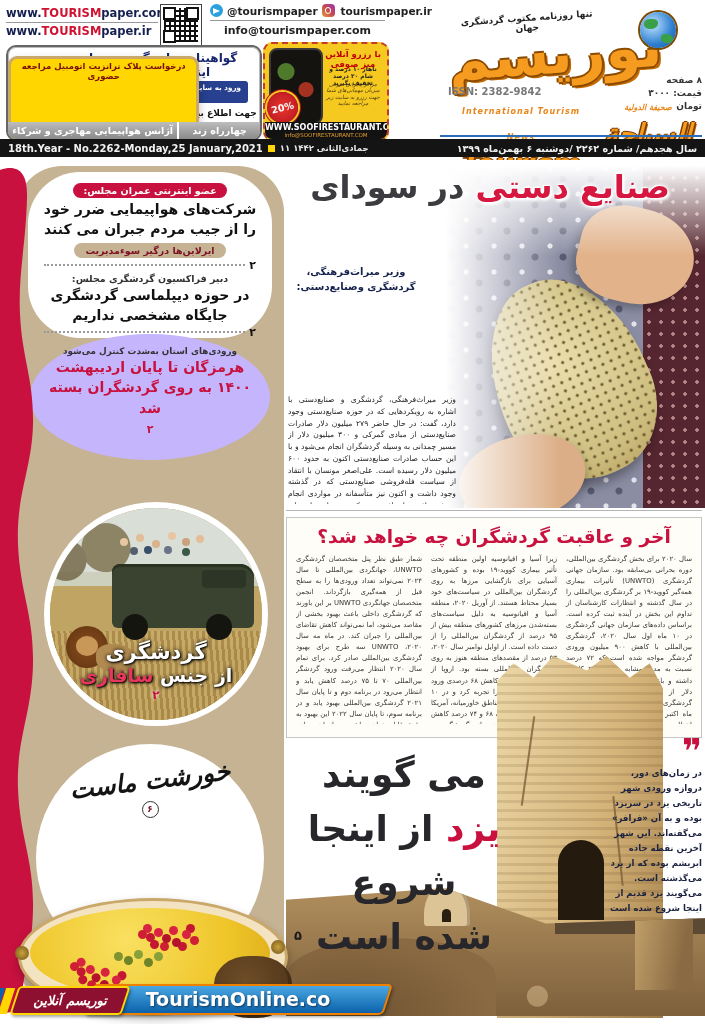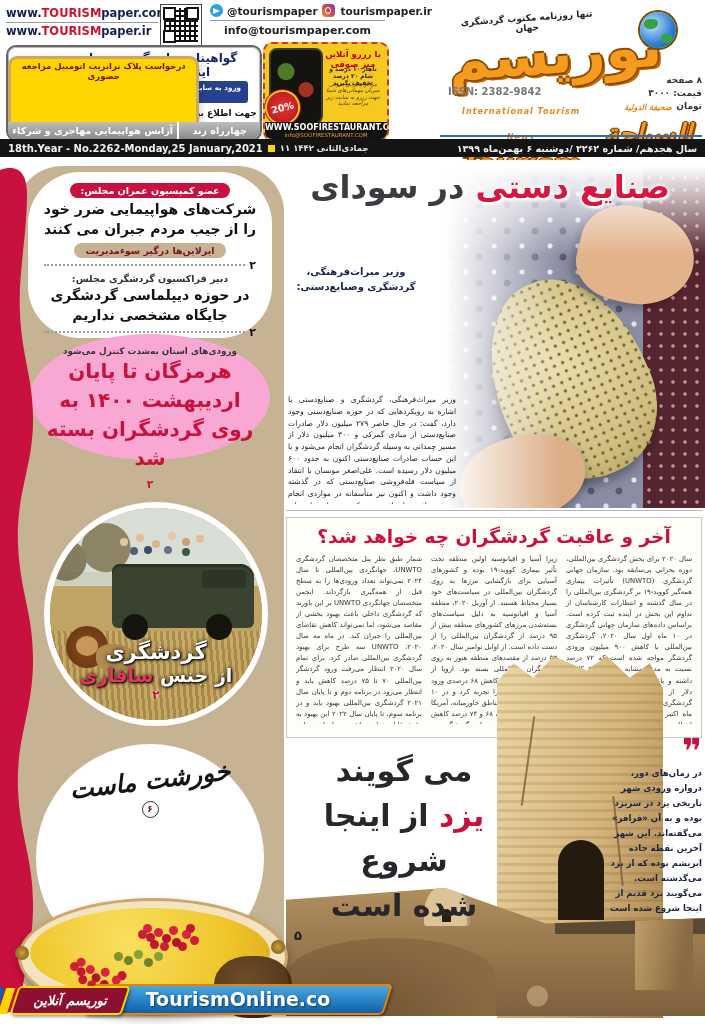--- a/index.html
+++ b/index.html
@@ -79,22 +79,22 @@
   .ribbon{left:0;top:164px;z-index:3;}
   .tancol{left:16px;top:166px;width:268px;height:848px;background:#c6b393;border-radius:46px 46px 60px 60px;z-index:1;}
   .white1{left:28px;top:172px;width:244px;height:166px;background:#fff;border-radius:52px;z-index:2;padding-top:7px;box-sizing:border-box;}
   .pill-red{display:inline-block;background:#c8113f;color:#fff;font-size:9.5px;font-weight:900;padding:2px 10px;border-radius:10px;}
   .hl1{font-size:14px;font-weight:900;color:#111;line-height:1.4;margin:2px 10px 0;}
   .pill-tan{display:inline-block;background:#c6b393;color:#7d1226;font-size:9.5px;font-weight:900;padding:2px 12px;border-radius:10px;margin-top:2px;}
   .dotrow{display:flex;direction:rtl;align-items:center;gap:4px;margin:1px 16px 0;height:12px;}
   .dotrow .ln{flex:1;border-bottom:2px dotted #9a9a9a;height:0;}
   .dotrow .pn{font-size:11px;font-weight:900;color:#111;}
   .kick{font-size:9.5px;font-weight:bold;color:#333;margin-top:2px;}
-  .white2{left:30px;top:334px;width:240px;height:126px;background:#f9a8d4;border-radius:50%;z-index:2;padding-top:10px;box-sizing:border-box;}
-  .hl-red{font-size:20px;font-weight:900;color:#c8113f;line-height:1.45;margin:1px 14px 0;}
+  .white2{left:30px;top:334px;width:240px;height:126px;background:#c4b5fd;border-radius:50%;z-index:2;padding-top:10px;box-sizing:border-box;}
+  .hl-red{font-size:14px;font-weight:900;color:#c8113f;line-height:1.45;margin:1px 14px 0;}
   .pn-red{font-size:11px;font-weight:900;color:#c8113f;}
 
   .sfc{left:44px;top:502px;width:212px;height:212px;border-radius:50%;border:6px solid #fff;overflow:hidden;z-index:2;background:#b79a5e;}
   .sf-sky{position:absolute;inset:0;background:linear-gradient(#d9ded7 0 30%,#cdd0bd 30% 37%,#c0a463 37% 65%,#a98a4a 65% 100%);}
   .sf-grass{position:absolute;left:0;bottom:0;width:100%;height:42%;background:repeating-linear-gradient(85deg,#c9ac68 0 3px,#a8894a 3px 6px);opacity:.9;}
   .sf-bush{position:absolute;left:-14px;top:14px;width:100px;height:64px;background:radial-gradient(circle at 30% 60%,#6e6243 20px,transparent 21px),radial-gradient(circle at 70% 40%,#7a6c49 24px,transparent 25px);opacity:.8;}
   .sf-jeep{position:absolute;left:62px;top:56px;width:142px;height:64px;background:#39432f;border-radius:8px 14px 6px 6px;box-shadow:0 3px 0 #2a3222 inset;}
   .sf-jeep::before{content:"";position:absolute;left:10px;bottom:-12px;width:26px;height:26px;background:#15150f;border-radius:50%;box-shadow:84px 0 0 #15150f;}
   .sf-jeep::after{content:"";position:absolute;right:8px;top:6px;width:44px;height:18px;background:#2c3526;border-radius:4px;}
   .sf-people{position:absolute;left:70px;top:30px;width:8px;height:8px;border-radius:50%;background:#e7c6a2;
@@ -152,21 +152,21 @@
   .unwto{left:286px;top:517px;width:416px;height:221px;border:1px solid #c6c6c6;background:#fffdf8;box-sizing:border-box;}
   .unwto .t{margin-top:8px;text-align:center;font-size:18.5px;font-weight:900;color:#c8113f;}
   .unwto .cols{display:flex;direction:rtl;gap:9px;margin:7px 9px 0;height:170px;overflow:hidden;}
   .unwto .col{flex:1;font-size:6.9px;color:#333;text-align:justify;line-height:1.6;}
 
   
   .quotecol{left:606px;top:736px;width:96px;text-align:right;z-index:2;}
   .quotecol .qm{font-size:34px;line-height:30px;color:#c8113f;font-weight:900;text-align:right;padding-left:6px;}
   .quotecol .qt{direction:rtl;font-size:8.6px;font-weight:800;color:#1c2340;line-height:1.75;text-align:right;}
   .yazdhl{left:288px;top:748px;width:232px;text-align:center;z-index:2;line-height:1.5;}
-  .yazdhl div{font-size:30px;font-weight:900;color:#26262b;}
+  .yazdhl div{font-size:36px;font-weight:900;color:#26262b;}
   .yazdhl .red{color:#c8113f;}
   .page5{left:294px;top:928px;font-size:13px;font-weight:900;color:#1c1c1c;z-index:3;}
 
   .tower{left:497px;top:656px;width:166px;height:362px;z-index:1;
      background:linear-gradient(105deg,#ecd8a8 0%,#d6b57b 55%,#a9834e 100%);
      background-image:repeating-linear-gradient(180deg,rgba(70,45,10,.12) 0 3px,rgba(0,0,0,0) 3px 9px),linear-gradient(105deg,#ecd8a8 0%,#d6b57b 55%,#a9834e 100%);
      clip-path:polygon(0 100%,0 7%,10% 2%,22% 6%,34% 0,54% 4%,66% 0,80% 6%,92% 2%,100% 9%,100% 100%);}
   .arch{position:absolute;left:37%;bottom:27%;width:46px;height:80px;background:#241a0e;border-radius:23px 23px 0 0;}
   .crack{position:absolute;width:2px;height:90px;background:#7d5f38;opacity:.8;}
   .ground{left:286px;top:884px;width:419px;height:132px;z-index:1;
@@ -257,21 +257,21 @@
     </span>
     <span class="fa">سال هجدهم/ شماره ۲۲۶۲ /دوشنبه ۶ بهمن‌ماه ۱۳۹۹</span>
   </div>
 
   <svg class="ab ribbon" width="40" height="852" viewBox="0 0 40 852">
     <path d="M0,6 C18,0 28,8 27,34 C26,80 18,110 20,150 C22,195 34,215 33,260 C32,305 16,330 18,380 C20,430 34,450 33,500 C32,550 16,575 18,625 C20,675 34,695 33,745 C32,795 20,815 22,846 L0,850 Z" fill="#c8113f"></path>
   </svg>
   <div class="ab tancol"></div>
 
   <div class="ab white1 rtl c">
-    <span class="pill-red">عضو کمیسیون عمران مجلس:</span>
+    <span class="pill-red">عضو اینترنتی عمران مجلس:</span>
     <div class="hl1">شرکت‌های هواپیمایی ضرر خود را از جیب مردم جبران می کنند</div>
     <span class="pill-tan">ایرلاین‌ها درگیر سوءمدیریت</span>
     <div class="dotrow">
         <span class="pn">۲</span>
         <span class="ln"></span>
       </div>
     <div class="kick">دبیر فراکسیون گردشگری مجلس:</div>
     <div class="hl1">در حوزه دیپلماسی گردشگری جایگاه مشخصی نداریم</div>
     <div class="dotrow">
         <span class="pn">۲</span>

